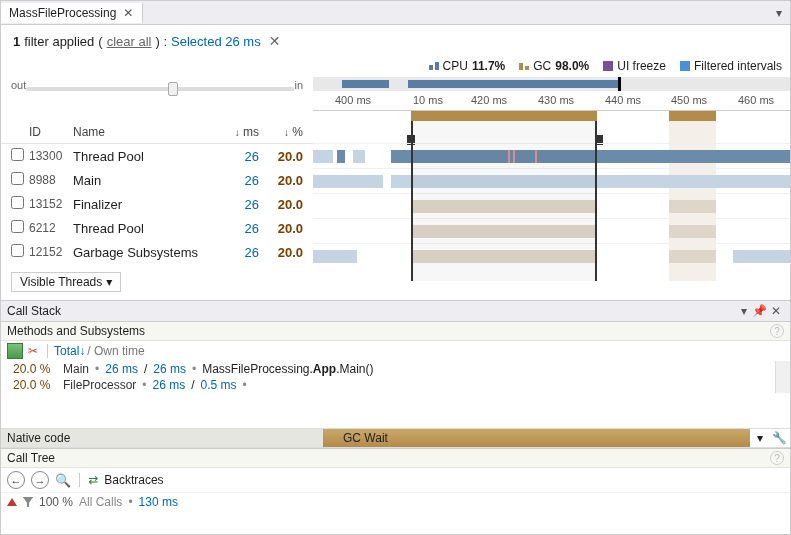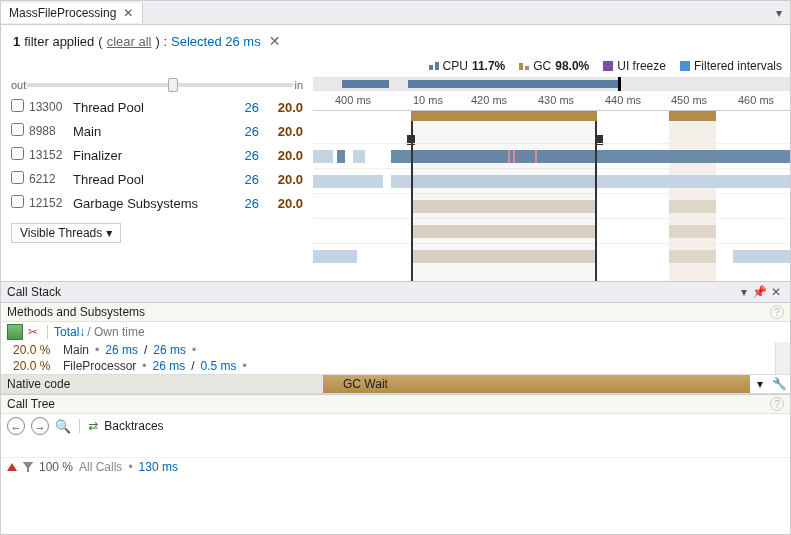--- a/index.html
+++ b/index.html
@@ -32,21 +32,21 @@
 .sq.purple { background: #7b4d9c; }
 .sq.blue { background: #4a90d9; }
 .legend-val { font-weight: 600; }
 
 
 .main-split { display: flex; }
 .left-pane { width: 312px; flex-shrink: 0; }
 .right-pane { flex: 1; position: relative; overflow: hidden; }
 
 
-.zoom-row { display: flex; align-items: center; padding: 2px 10px 4px 10px; font-size: 11px; color: #666; }
+.zoom-row { display: flex; align-items: flex-end; padding: 2px 10px 4px 10px; font-size: 11px; color: #666; }
 .zoom-track { flex: 1; height: 4px; background: #ddd; border-radius: 2px; position: relative; }
 .zoom-thumb { position: absolute; top: -5px; left: 53%; width: 10px; height: 14px; background: #f0f0f0; border: 1px solid #aaa; border-radius: 2px; }
 
 
 .thead-row { display: flex; align-items: flex-end; padding: 30px 10px 4px 10px; border-bottom: 1px solid #e5e5e5; font-size: 12px; color: #444; }
 .col-chk { width: 18px; }
 .col-id { width: 44px; }
 .col-name { flex: 1; }
 .col-ms { width: 44px; text-align: right; }
 .col-pct { width: 44px; text-align: right; }
@@ -87,28 +87,28 @@
 .toolbar-icons .ico { width: 16px; height: 16px; border: 1px solid transparent; display: flex; align-items: center; justify-content: center; }
 .total-own { color: #0066b8; }
 .own-txt { color: #777; }
 .stack-line { padding: 1px 6px 1px 12px; font-size: 12px; display: flex; gap: 6px; align-items: flex-end; }
 .stack-line .pct { color: #7a3e00; width: 44px; }
 .stack-line .nm { color: #333; }
 .stack-line .ms1 { color: #0066b8; }
 .stack-line .ms2 { color: #0066b8; }
 .stack-line .dot { color: #888; }
 .stack-line b { font-weight: 600; }
-.native-row { display: flex; border-top: 1px solid #ddd; border-bottom: 1px solid #ddd; font-size: 12px; align-items: stretch; }
+.native-row { display: flex; border-top: 1px solid #ddd; border-bottom: 1px solid #ddd; font-size: 12px; align-items: stretch; margin-top: 35px; }
 .native-row .cell { padding: 2px 6px; }
 .native-row .c1 { width: 322px; background: #e6e6e0; }
 .native-row .c2 { flex: 1; background: linear-gradient(#c9a869,#b38b4a); color: #222; display:flex; align-items:center;padding-left:20px; }
 .native-row .tool { width: 20px; display: flex; align-items: center; justify-content: center; }
 .ct-tools { display: flex; align-items: center; gap: 6px; padding: 3px 6px; }
 .round-btn { width: 18px; height: 18px; border: 1px solid #888; border-radius: 50%; display: flex; align-items: center; justify-content: center; font-size: 11px; cursor: pointer; }
-.ct-bottom { display: flex; align-items: center; gap: 6px; padding: 2px 6px; font-size: 12px; color: #888; border-top: 1px solid #eee; margin-top: 19px; }
+.ct-bottom { display: flex; align-items: center; gap: 6px; padding: 2px 6px; font-size: 12px; color: #888; border-top: 1px solid #eee; }
 .red-tri { width: 0; height: 0; border-left: 5px solid transparent; border-right: 5px solid transparent; border-bottom: 8px solid #c0392b; }
 .funnel { width: 10px; height: 10px; border: 1px solid #888; clip-path: polygon(0 0, 100% 0, 60% 60%, 60% 100%, 40% 100%, 40% 60%); background:#888; }
 .scrollbar-v { position: absolute; right: 0; top: 0; bottom: 0; width: 15px; background: #f0f0f0; border-left: 1px solid #ddd; }
 .thin-sep { height:1px; background:#ccc; }
 </style>
 </head>
 <body>
 
 <div class="tabbar">
   <div class="tab">
@@ -152,20 +152,27 @@
 
 <div class="main-split">
 
   <div class="left-pane">
     <div class="zoom-row">
       <span>out</span>
       <div class="zoom-track">
           <div class="zoom-thumb"></div>
         </div>
       <span>in</span>
+    </div>
+    <div class="thead-row">
+      <div class="col-chk"></div>
+      <div class="col-id">ID</div>
+      <div class="col-name">Name</div>
+      <div class="col-ms"><span class="sort-arrow">↓</span> <span>ms</span></div>
+      <div class="col-pct"><span class="sort-arrow">↓</span> <span>%</span></div>
     </div>
     <div class="trow">
       <div class="col-chk"><input type="checkbox" style=""></div>
       <div class="col-id">13300</div>
       <div class="col-name">Thread Pool</div>
       <div class="col-ms">26</div>
       <div class="col-pct">20.0</div>
     </div>
     <div class="trow">
       <div class="col-chk"><input type="checkbox" style=""></div>
@@ -280,20 +287,21 @@
 <div style="position:relative">
   <div class="scrollbar-v"></div>
   <div class="stack-line">
     <span class="pct">20.0 %</span>
     <span class="nm">Main</span>
     <span class="dot">•</span>
     <span class="ms1">26 ms</span>
     <span>/</span>
     <span class="ms2">26 ms</span>
     <span class="dot">•</span>
+    <span><span>MassFileProcessing.</span><b>App</b><span>.Main()</span></span>
   </div>
   <div class="stack-line">
     <span class="pct">20.0 %</span>
     <span class="nm">FileProcessor</span>
     <span class="dot">•</span>
     <span class="ms1">26 ms</span>
     <span>/</span>
     <span class="ms2">0.5 ms</span>
     <span class="dot">•</span>
   </div>

